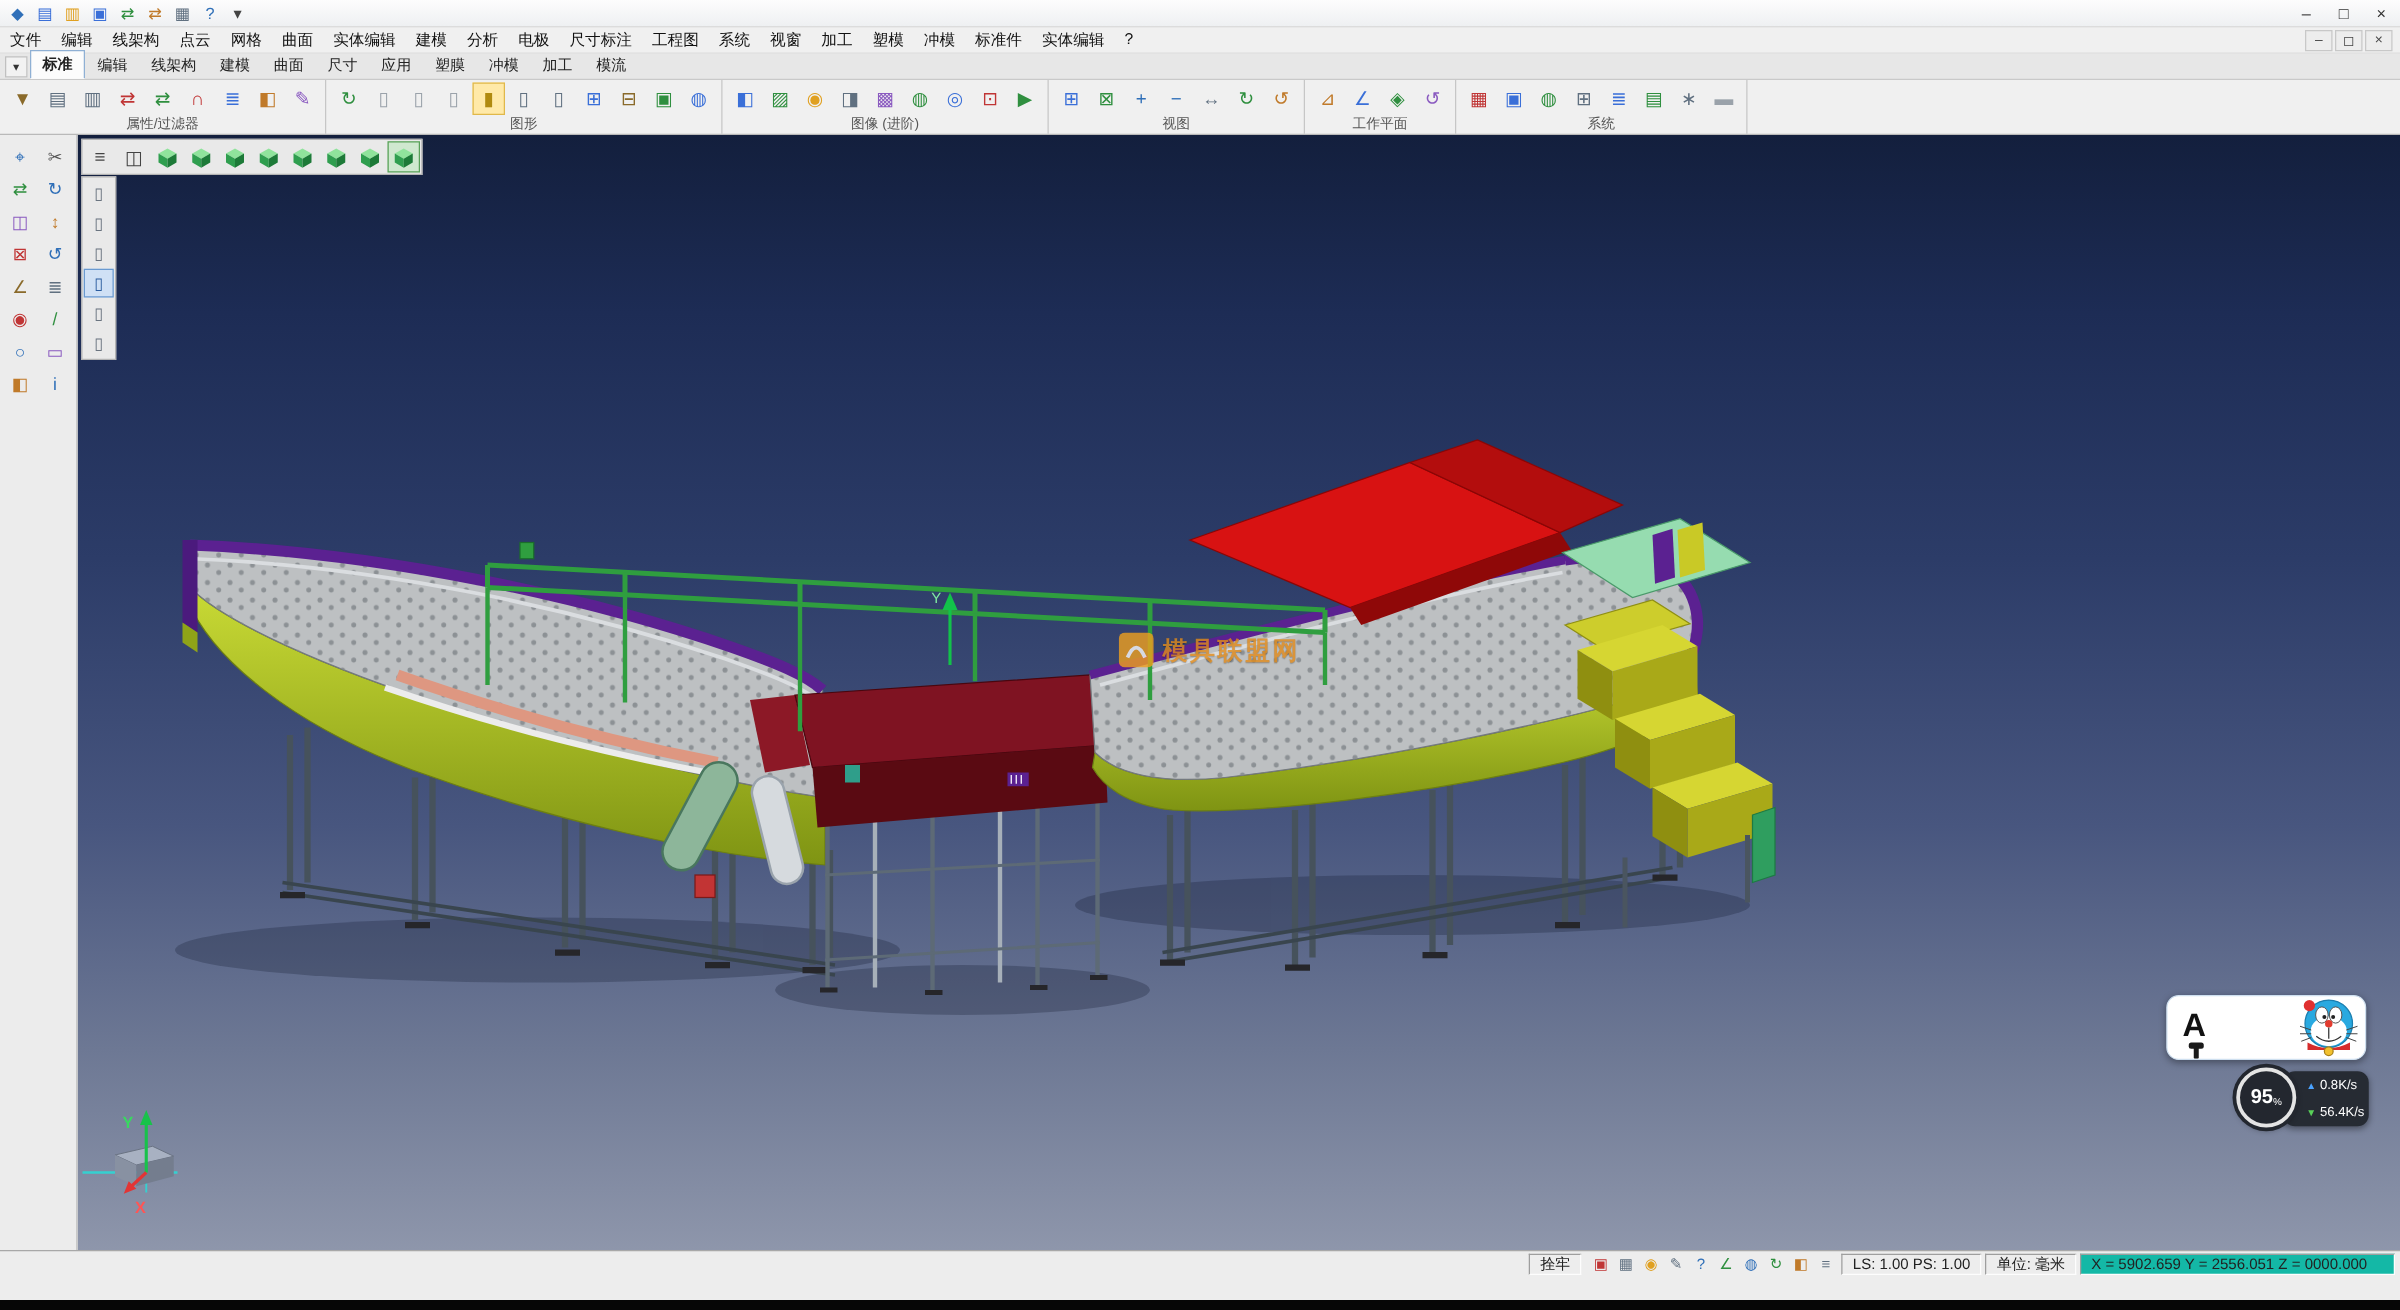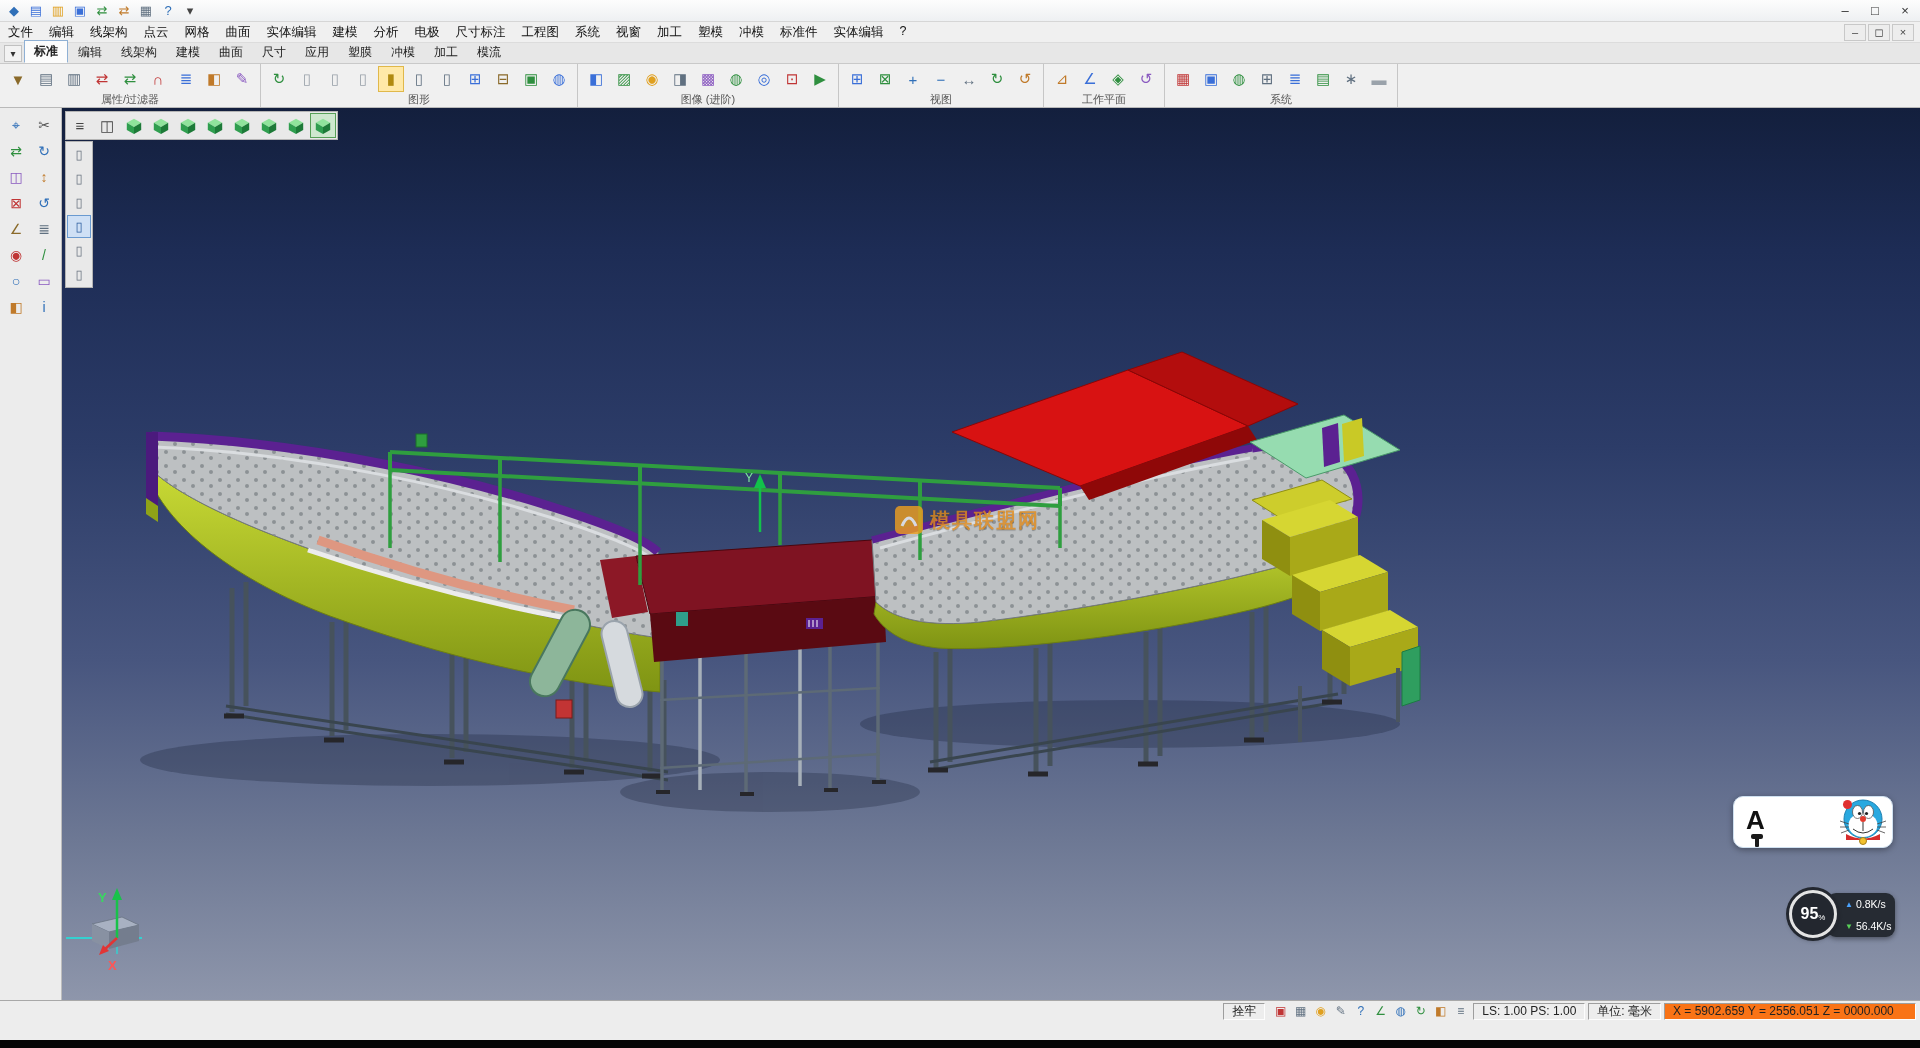--- a/index.html
+++ b/index.html
@@ -56,36 +56,36 @@
 
   
   #net-widget{position:absolute;left:1733px;top:796px;width:166px;z-index:12;}
   #ime-card{position:relative;width:160px;height:52px;background:#fff;border:1px solid #cfe0f0;border-radius:10px;box-shadow:0 2px 6px rgba(0,0,0,.35);overflow:hidden;}
   .nw-letter{position:absolute;left:12px;top:8px;font-size:26px;font-weight:bold;color:#111;}
   .nw-tool{position:absolute;left:16px;top:36px;width:16px;height:14px;}
   .nw-tool::before{content:"";position:absolute;width:12px;height:5px;background:#1a1a1a;border-radius:2px;top:1px;left:1px;}
   .nw-tool::after{content:"";position:absolute;width:4px;height:10px;background:#1a1a1a;top:4px;left:5px;border-radius:1px;}
   #ime-card svg{position:absolute;right:4px;top:2px;}
   .nw-reddot{position:absolute;right:40px;top:3px;width:9px;height:9px;background:#e03030;border-radius:50%;}
-  #nw-bottom{position:relative;height:58px;margin-top:36px;}
+  #nw-bottom{position:relative;height:58px;}
   #perf-gauge{position:absolute;left:56px;top:6px;width:48px;height:48px;border-radius:50%;background:#23272f;border:3px solid #e4e4e4;box-shadow:0 0 0 3px #23272f,0 2px 5px rgba(0,0,0,.4);display:flex;align-items:center;justify-content:center;color:#fff;z-index:2;}
   #perf-gauge .val{font-size:16px;font-weight:bold;}
   #perf-gauge .unit{font-size:8px;margin-top:6px;}
   #net-speeds{position:absolute;left:94px;top:9px;width:68px;height:44px;background:#262b33;border-radius:9px;padding:5px 4px 5px 18px;display:flex;flex-direction:column;justify-content:space-between;box-shadow:0 2px 5px rgba(0,0,0,.4);}
   .spd{display:flex;align-items:center;gap:3px;font-size:10.5px;color:#fff;white-space:nowrap;}
   .arr{font-size:8px;}
   .arr.up{color:#4aa3ff;} .arr.down{color:#58d058;}
 
   
   #statusbar{position:absolute;left:0;right:0;bottom:8px;height:40px;z-index:20;background:#ededed;border-top:1px solid #a8a8a8;}
   .status-row{display:flex;align-items:center;height:20px;font-size:12px;color:#222;padding-right:4px;}
   .status-row + .status-row{border-top:6px solid #ef4444;gap:43px;}
   .spacer{flex:1;}
   .field{display:flex;align-items:center;height:17px;padding:0 8px;margin-left:3px;border:1px solid;border-color:#9e9e9e #fdfdfd #fdfdfd #9e9e9e;white-space:nowrap;background:#ededed;}
-  .field.white{background:#f97316;}
+  .field.white{background:#14b8a6;}
   .mag-icon{width:10px;height:10px;border:2px solid #555;border-radius:50%;position:relative;display:inline-block;margin-right:5px;}
   .mag-icon::after{content:"";position:absolute;width:5px;height:2px;background:#555;transform:rotate(45deg);right:-4px;bottom:-1px;}
   .gaugebar{width:36px;height:12px;border:1px solid #8a8a8a;background:#fff;margin-left:4px;}
   .gaugebar > div{height:100%;background:#2b62d9;}
   .pie{width:13px;height:13px;border-radius:50%;background:conic-gradient(#3a7ad8 0 72%,#cfcfcf 72% 100%);margin:0 6px 0 8px;border:1px solid #888;}
   #status-icon-cluster{display:flex;align-items:center;gap:1px;margin-left:6px;}
   .sicon{width:19px;height:17px;display:flex;align-items:center;justify-content:center;font-size:12px;}
 
   
   #taskbar{position:absolute;left:0;right:0;bottom:0;height:8px;background:#060606;z-index:25;}

